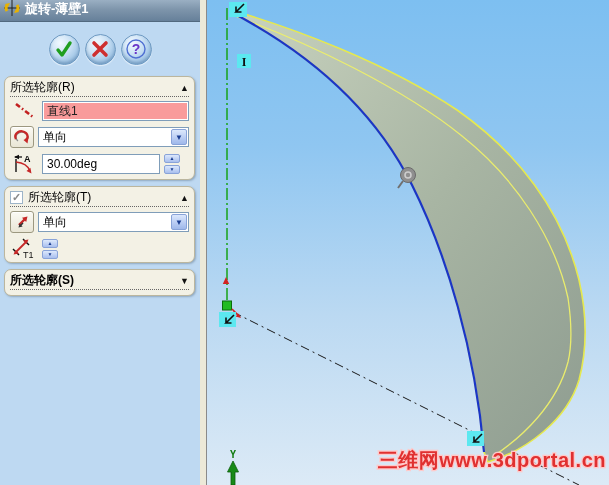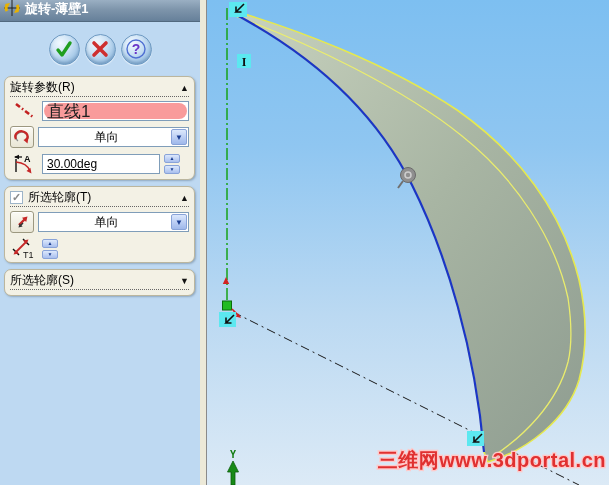--- a/index.html
+++ b/index.html
@@ -33,30 +33,30 @@
     display:flex; align-items:center; height:18px; font-size:12px; color:#000;
     border-bottom:1px dotted #666; margin-bottom:4px; cursor:pointer;
   }
   .sec-arrow { margin-left:auto; font-size:9px; color:#111; }
   .row { display:flex; align-items:center; gap:4px; margin-bottom:5px; }
   .iconcell { width:28px; display:flex; align-items:center; justify-content:center; flex:0 0 28px; }
 
   .xp-box { border:1px solid #7F9DB9; background:#fff; height:20px; display:flex; align-items:center; }
   .sel-field { flex:1; position:relative; padding:1px; }
   .sel-fill { background:#F99B9B; width:100%; height:100%; display:flex; align-items:center;
-              padding:0 3px; font-size:17px; color:#222;border-radius:8px; }
-
-  .xp-select { flex:1; position:relative; padding:0 18px 0 4px; font-size:12px; cursor:pointer;justify-content:center; }
+              padding:0 3px; font-size:12px; color:#222; }
+
+  .xp-select { flex:1; position:relative; padding:0 18px 0 4px; font-size:12px; cursor:pointer; }
   .dd-btn {
     position:absolute; right:1px; top:1px; bottom:1px; width:16px; border-radius:2px;
     background:linear-gradient(180deg,#DCE8FC 0%,#BACDF3 55%,#9FB8EA 100%);
     border:1px solid #89A3D8; display:flex; align-items:center; justify-content:center;
     font-size:8px; color:#1B3E91; font-weight:bold;
   }
-  .spinner-field { width:118px; flex:0 0 118px; padding:0 4px; font-size:12px;text-decoration:underline; }
+  .spinner-field { width:118px; flex:0 0 118px; padding:0 4px; font-size:12px; }
   .spinstack { display:flex; flex-direction:column; gap:2px; }
   .spinbtn {
     width:16px; height:9px; border-radius:2px; border:1px solid #89A3D8;
     background:linear-gradient(180deg,#DCE8FC,#A9BFEE);
     font-size:5px; color:#1B3E91; line-height:7px; text-align:center; cursor:pointer;
   }
   .minibtn {
     width:24px; height:22px; flex:0 0 24px; border:1px solid #9C9880; border-radius:3px;
     background:linear-gradient(180deg,#FBFAF4,#E9E6D6);
     display:flex; align-items:center; justify-content:center; cursor:pointer;
@@ -110,21 +110,21 @@
     <div class="roundbtn">
       <svg width="24" height="24" viewBox="0 0 24 24">
         <circle cx="12" cy="12" r="9" fill="none" stroke="#4F6FD2" stroke-width="1.4"></circle>
         <text x="12" y="17" text-anchor="middle" font-size="14" font-weight="bold" fill="#6A35C8" font-family="Liberation Sans, sans-serif">?</text>
       </svg>
     </div>
   </div>
 
   <div class="section" style="top:76px; height:104px;">
     <div class="sec-head">
-      <span>旋转参数(R)</span>
+      <span>所选轮廓(R)</span>
       <span class="sec-arrow">▲</span>
     </div>
     <div class="row">
       <div class="iconcell">
         <svg width="22" height="20" viewBox="0 0 22 20">
           <line x1="3" y1="3" x2="20" y2="16" stroke="#C22020" stroke-width="2.6" stroke-dasharray="5 2.5 1.5 2.5"></line>
         </svg>
       </div>
       <div class="xp-box sel-field">
         <div class="sel-fill">直线1</div>
@@ -195,21 +195,21 @@
           <text x="12" y="20" font-size="9" fill="#111" font-family="Liberation Sans, sans-serif">T1</text>
         </svg>
       </div>
       <div class="spinstack">
         <div class="spinbtn">▲</div>
         <div class="spinbtn">▼</div>
       </div>
     </div>
   </div>
 
-  <div class="section" style="top:269px; height:27px;">
+  <div class="section" style="top:269px; height:27px;font-weight:bold;">
     <div class="sec-head" style="border-bottom:1px dotted #666;">
       <span>所选轮廓(S)</span>
       <span class="sec-arrow">▼</span>
     </div>
   </div>
 </div>
 
 <div class="splitter"></div>
 
 <div class="viewport">

